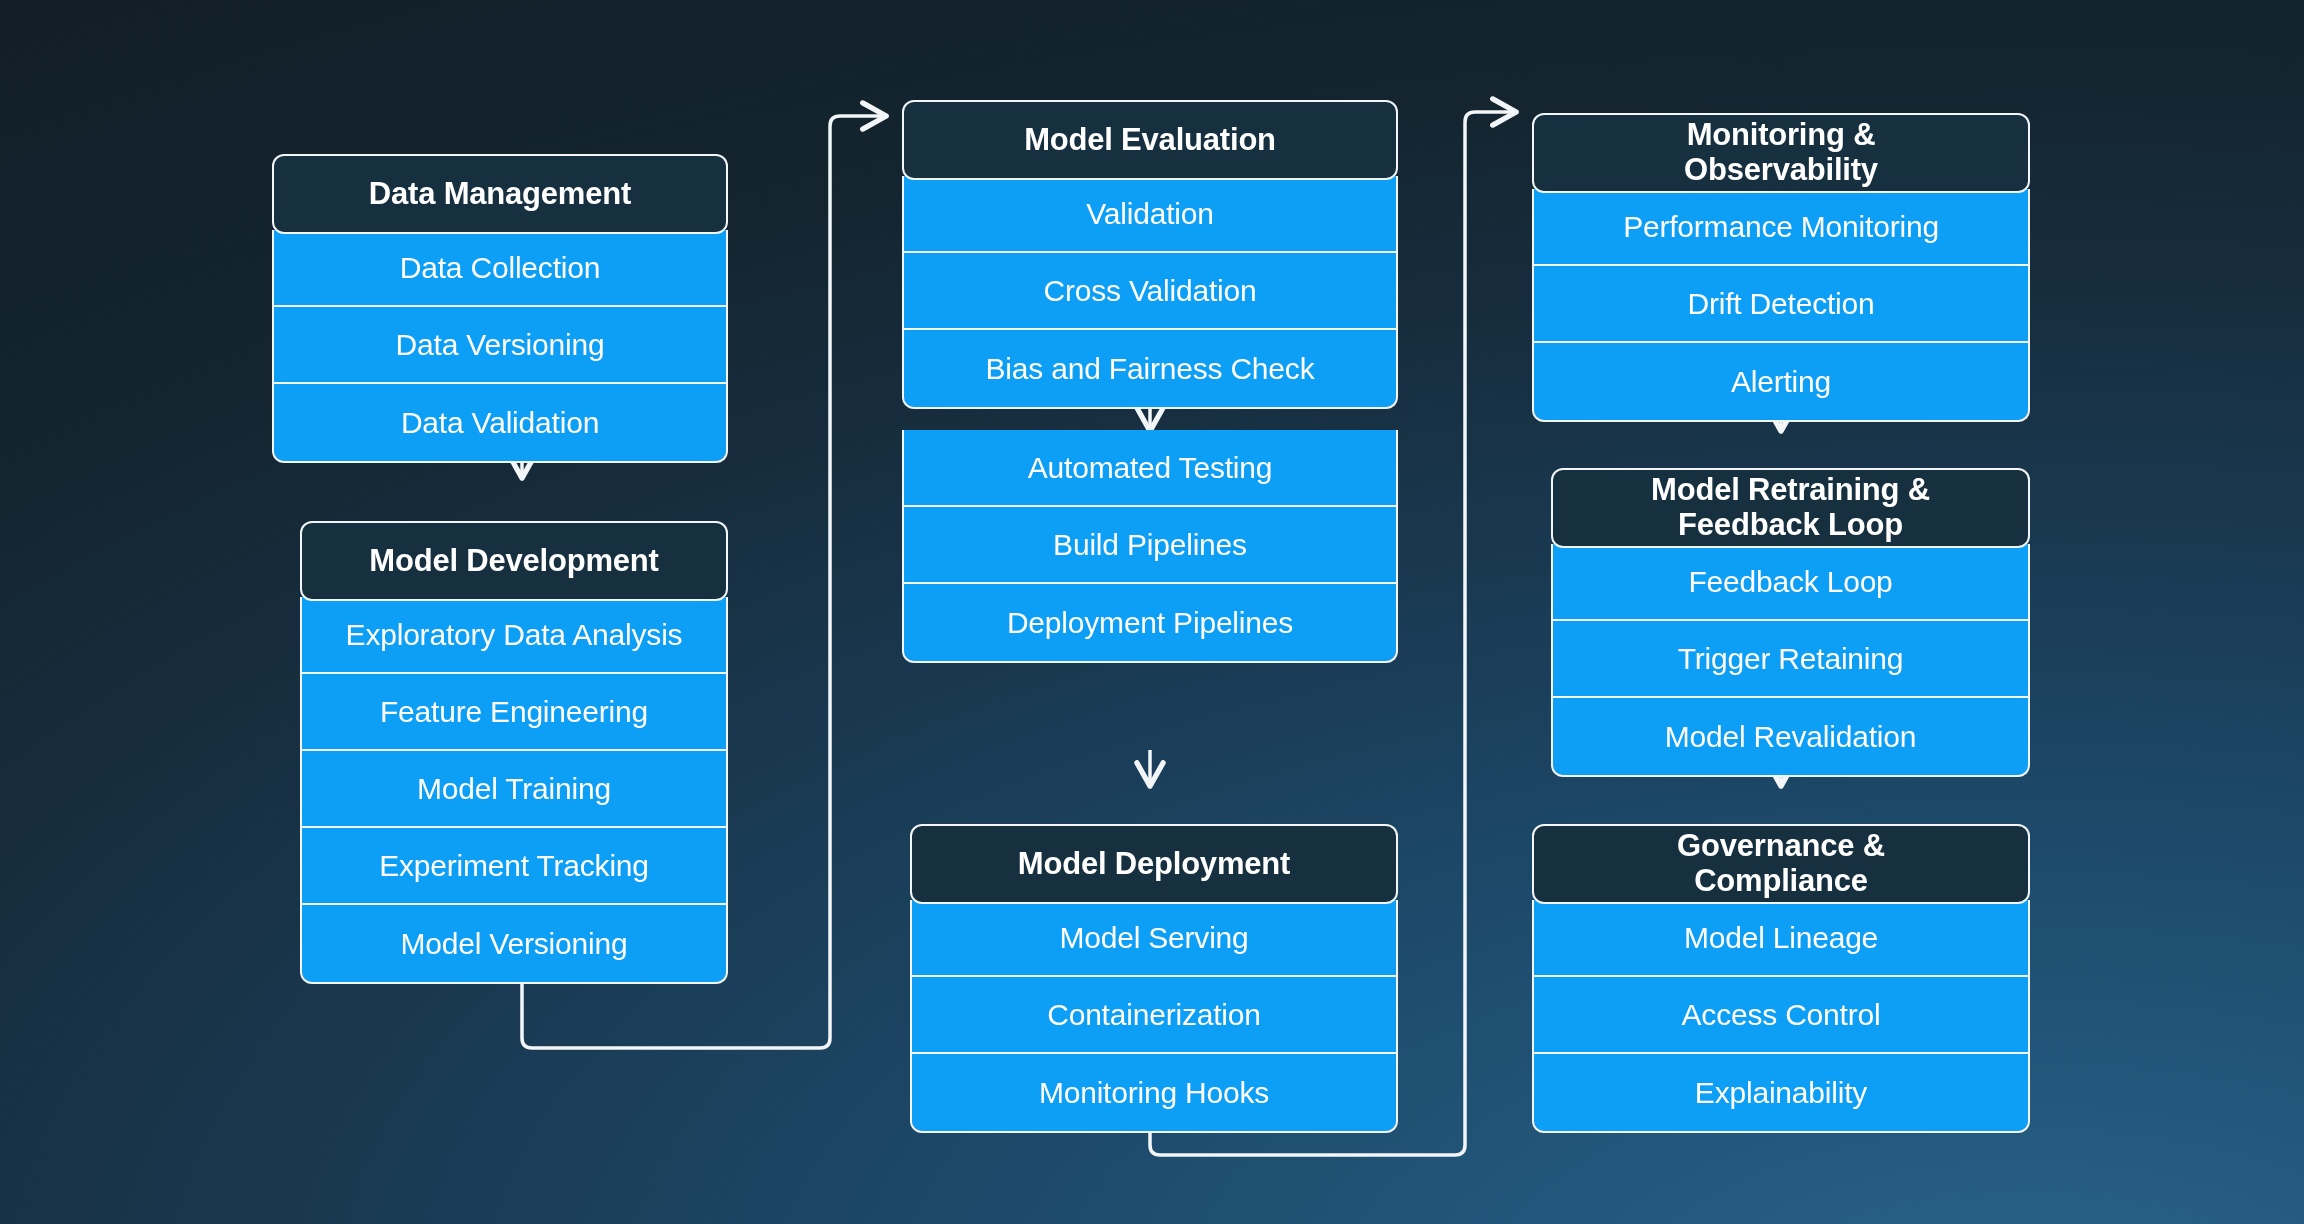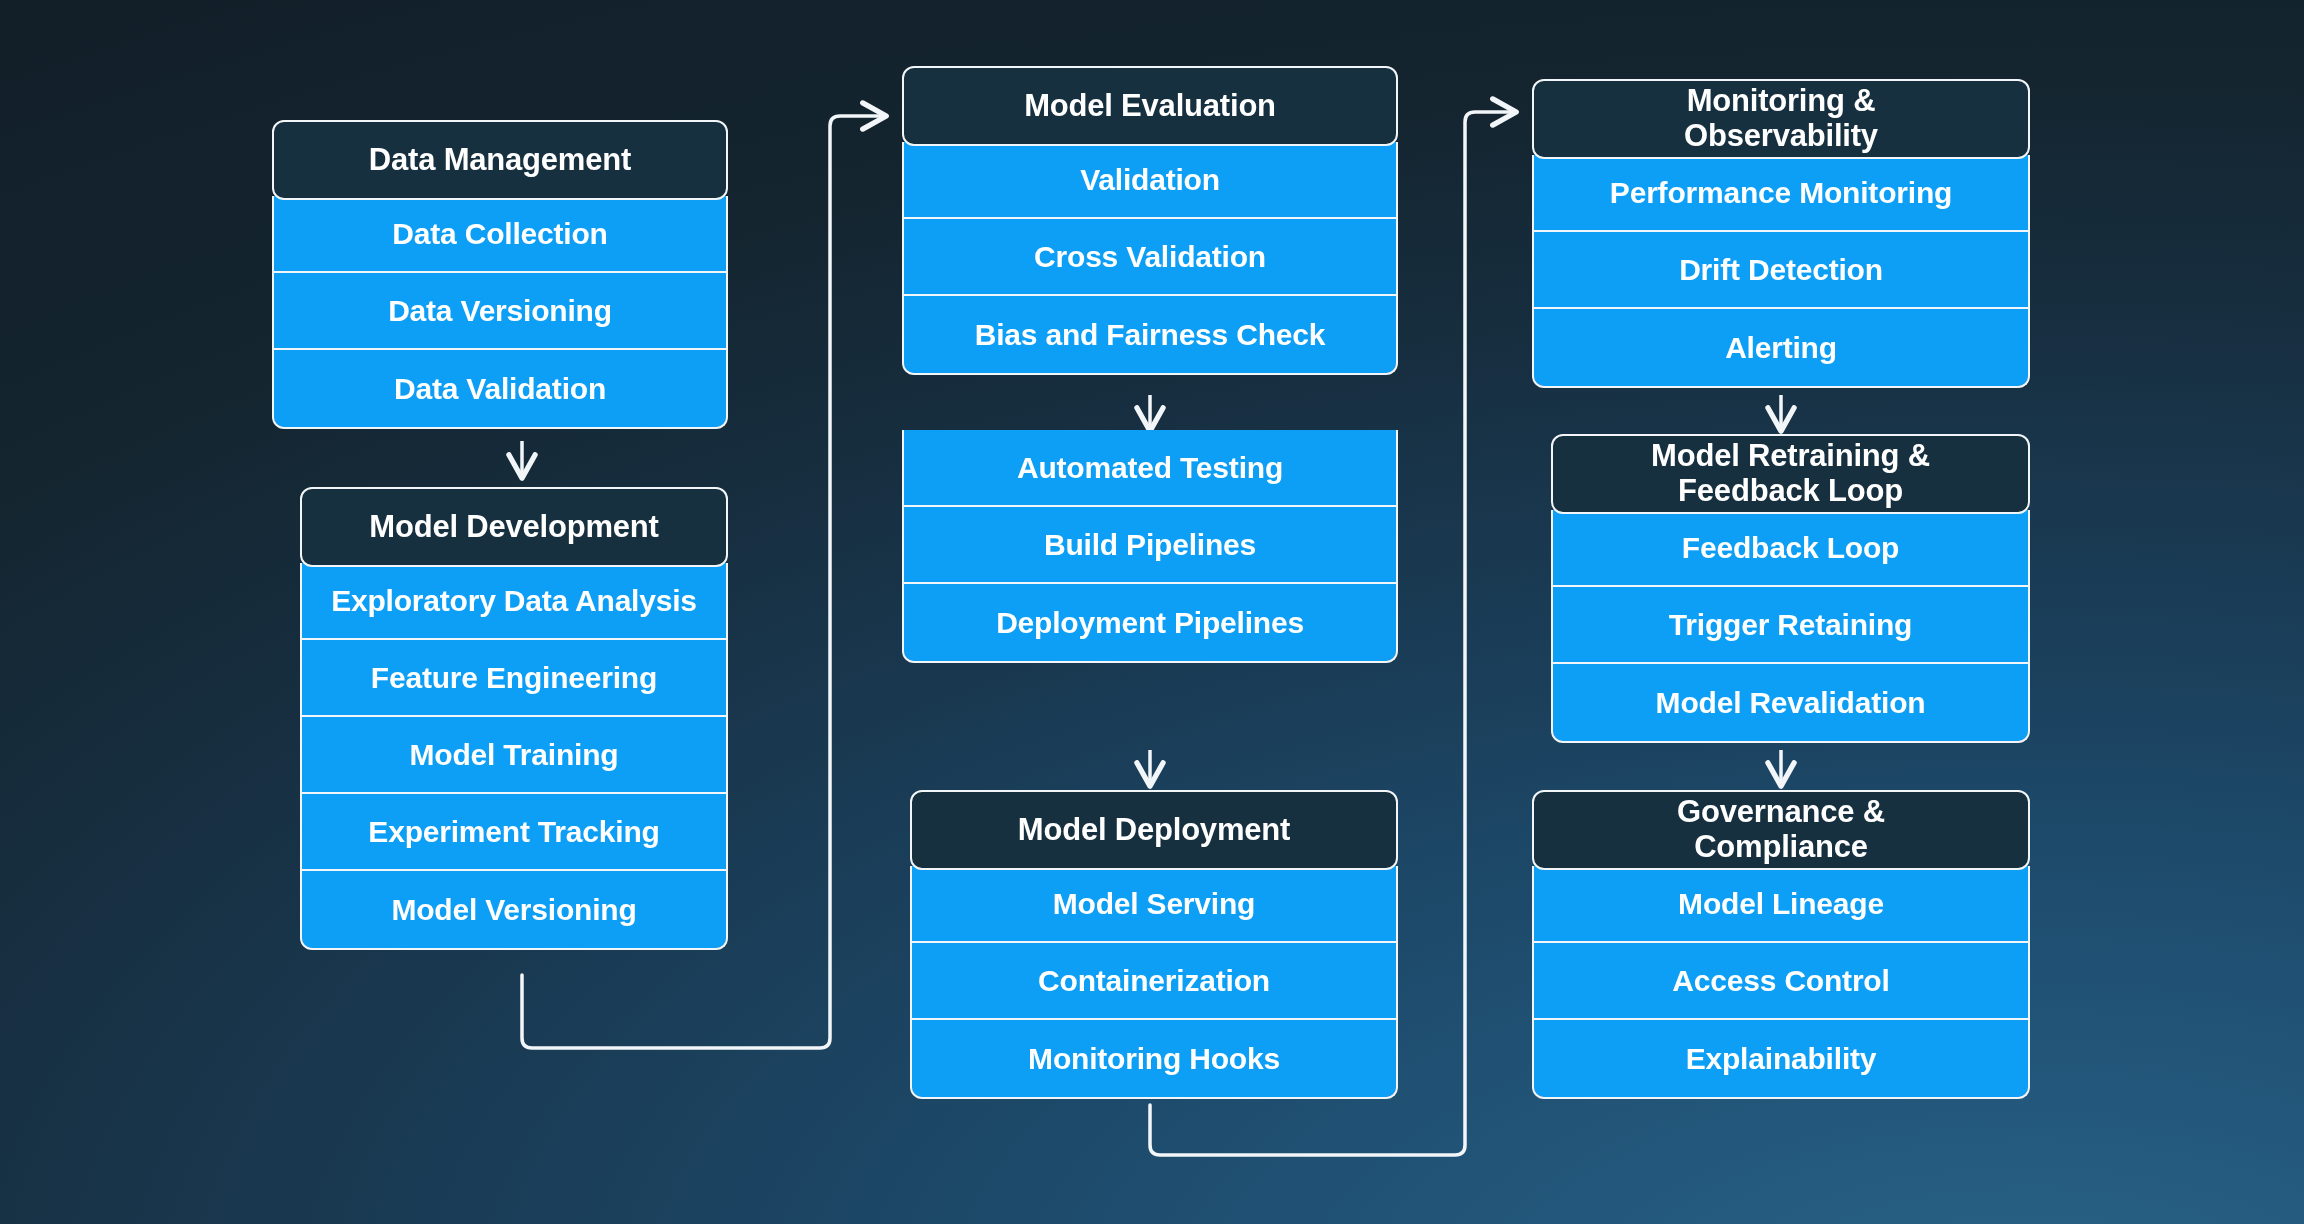--- a/index.html
+++ b/index.html
@@ -55,31 +55,31 @@
     color: #ffffff;
     font-weight: bold;
     display: flex;
     align-items: center;
     justify-content: center;
     text-align: center;
     line-height: 1.12;
     letter-spacing: -0.2px;
     font-size: 31px;
     z-index: 3;
+    margin-top: 34px;
   }
 
   .grp-items {
     position: relative;
     margin-top: -4px;
     border: 2.5px solid #f2f6f8;
     border-top: none;
     border-radius: 0 0 12px 12px;
     overflow: hidden;
     background: #fca5a5;
-    font-weight: bold;
   }
 
   .grp-item {
     background: #0d9ff5;
     color: #ffffff;
     font-size: 30px;
     letter-spacing: -0.2px;
     display: flex;
     align-items: center;
     justify-content: center;

